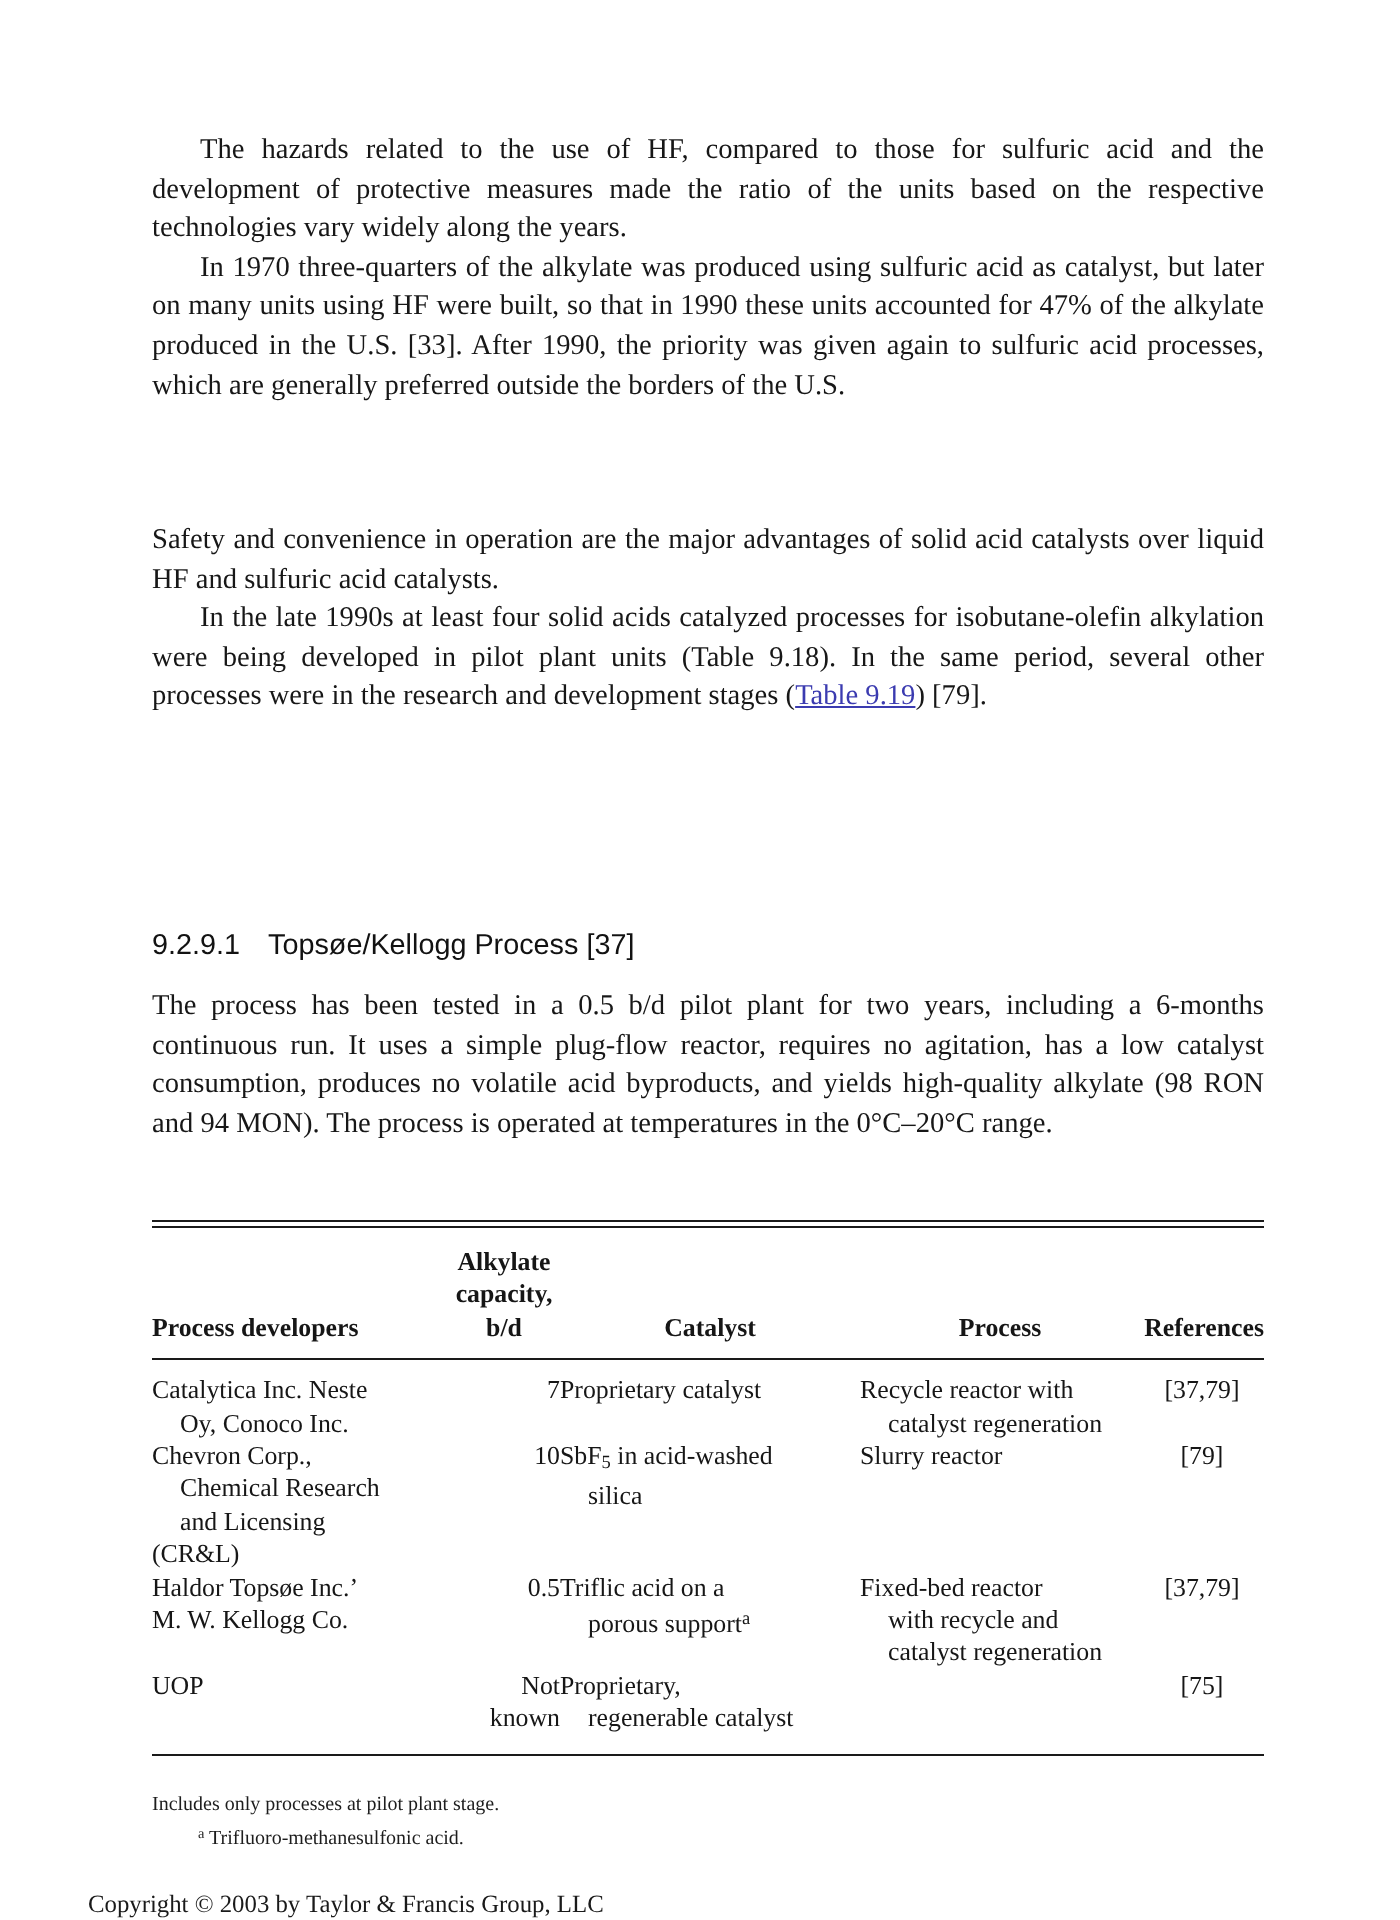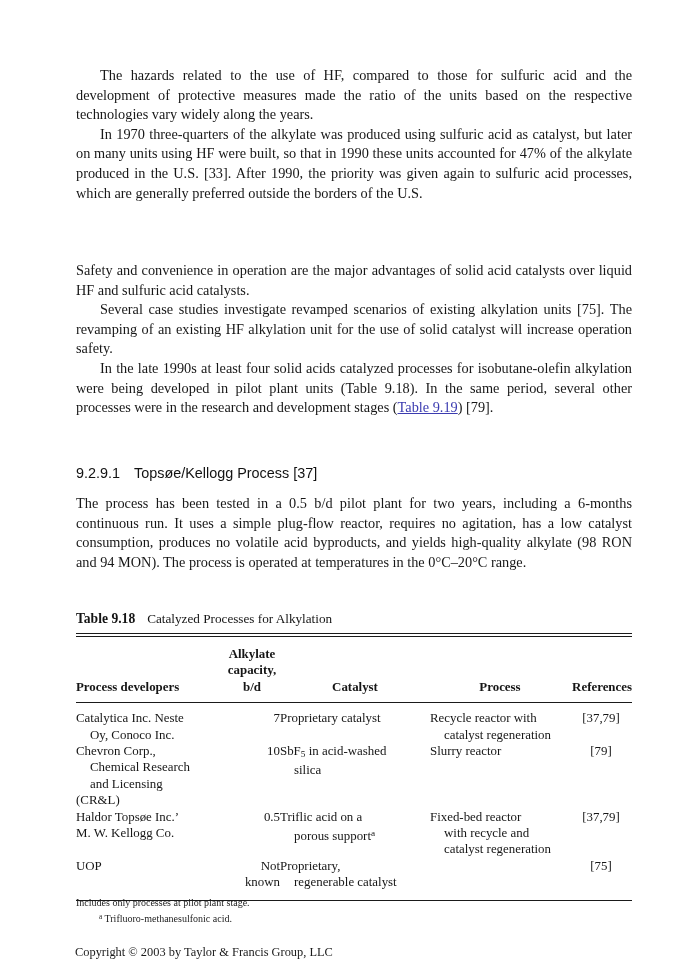--- a/index.html
+++ b/index.html
@@ -154,35 +154,33 @@
 <div class="page">
 
   <div class="body-col" style="top:50px;">
     <p class="para indent">The hazards related to the use of HF, compared to those for sulfuric acid and the development of protective measures made the ratio of the units based on the respective technologies vary widely along the years.</p>
     <p class="para indent">In 1970 three-quarters of the alkylate was produced using sulfuric acid as catalyst, but later on many units using HF were built, so that in 1990 these units accounted for 47% of the alkylate produced in the U.S. [33]. After 1990, the priority was given again to sulfuric acid processes, which are generally preferred outside the borders of the U.S.</p>
   </div>
 
 
   <div class="body-col" style="top:245px;">
     <p class="para">Safety and convenience in operation are the major advantages of solid acid catalysts over liquid HF and sulfuric acid catalysts.</p>
-    <p class="para indent">Several case studies investigate revamped scenarios of existing alkylation units [75]. The revamping of an existing HF alkylation unit for the use of solid catalyst will increase operation safety.</p>
     <p class="para indent"><span>In the late 1990s at least four solid acids catalyzed processes for isobutane-olefin alkylation were being developed in pilot plant units (Table 9.18). In the same period, several other processes were in the research and development stages (</span><a class="link" href="#">Table 9.19</a><span>) [79].</span></p>
   </div>
 
   <div class="body-col" style="top:448px;">
     <h3 class="subsec"><span class="num">9.2.9.1</span><span>Topsøe/Kellogg Process [37]</span></h3>
   </div>
 
   <div class="body-col" style="top:478px;">
     <p class="para">The process has been tested in a 0.5 b/d pilot plant for two years, including a 6-months continuous run. It uses a simple plug-flow reactor, requires no agitation, has a low catalyst consumption, produces no volatile acid byproducts, and yields high-quality alkylate (98 RON and 94 MON). The process is operated at temperatures in the 0°C–20°C range.</p>
   </div>
 
   <div class="table-wrap" style="top:594px;">
 
-    <div class="tbl-caption"><span class="cap-lbl">Table 9.18</span><span>Catalyzed Processes for Alkylation</span></div>
 
     <div class="rule-double"></div>
 
     <table class="t918">
       <thead>
         <tr class="hdr-gap">
             <td colspan="5"></td>
           </tr>
         <tr>
           <th class="c-dev">Process developers</th>
@@ -292,15 +290,15 @@
     </table>
 
     <div class="rule-single"></div>
   </div>
 
   <div class="footnotes" style="top:879px;">
     <p class="fn">Includes only processes at pilot plant stage.</p>
     <p class="fn marked"><sup>a</sup> <span>Trifluoro-methanesulfonic acid.</span></p>
   </div>
 
-  <div class="copyright" style="top:928px;margin-left:31px;">Copyright © 2003 by Taylor &amp; Francis Group, LLC</div>
+  <div class="copyright" style="top:928px;">Copyright © 2003 by Taylor &amp; Francis Group, LLC</div>
 
 </div>
 
 </body></html>

